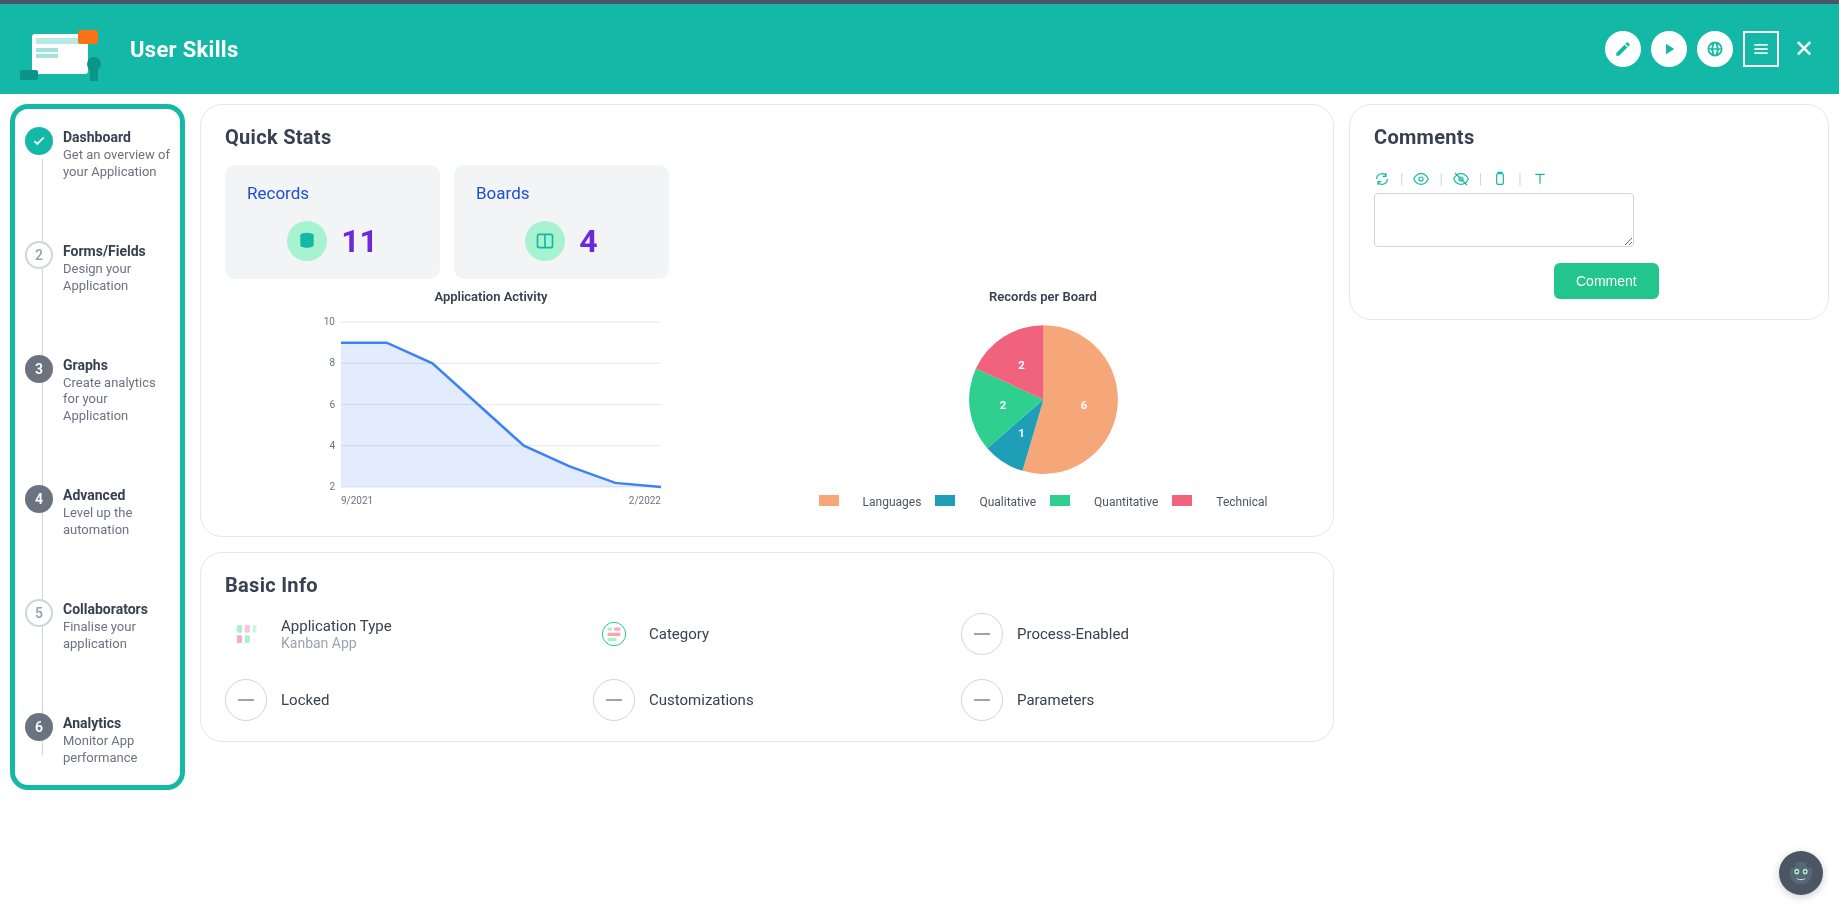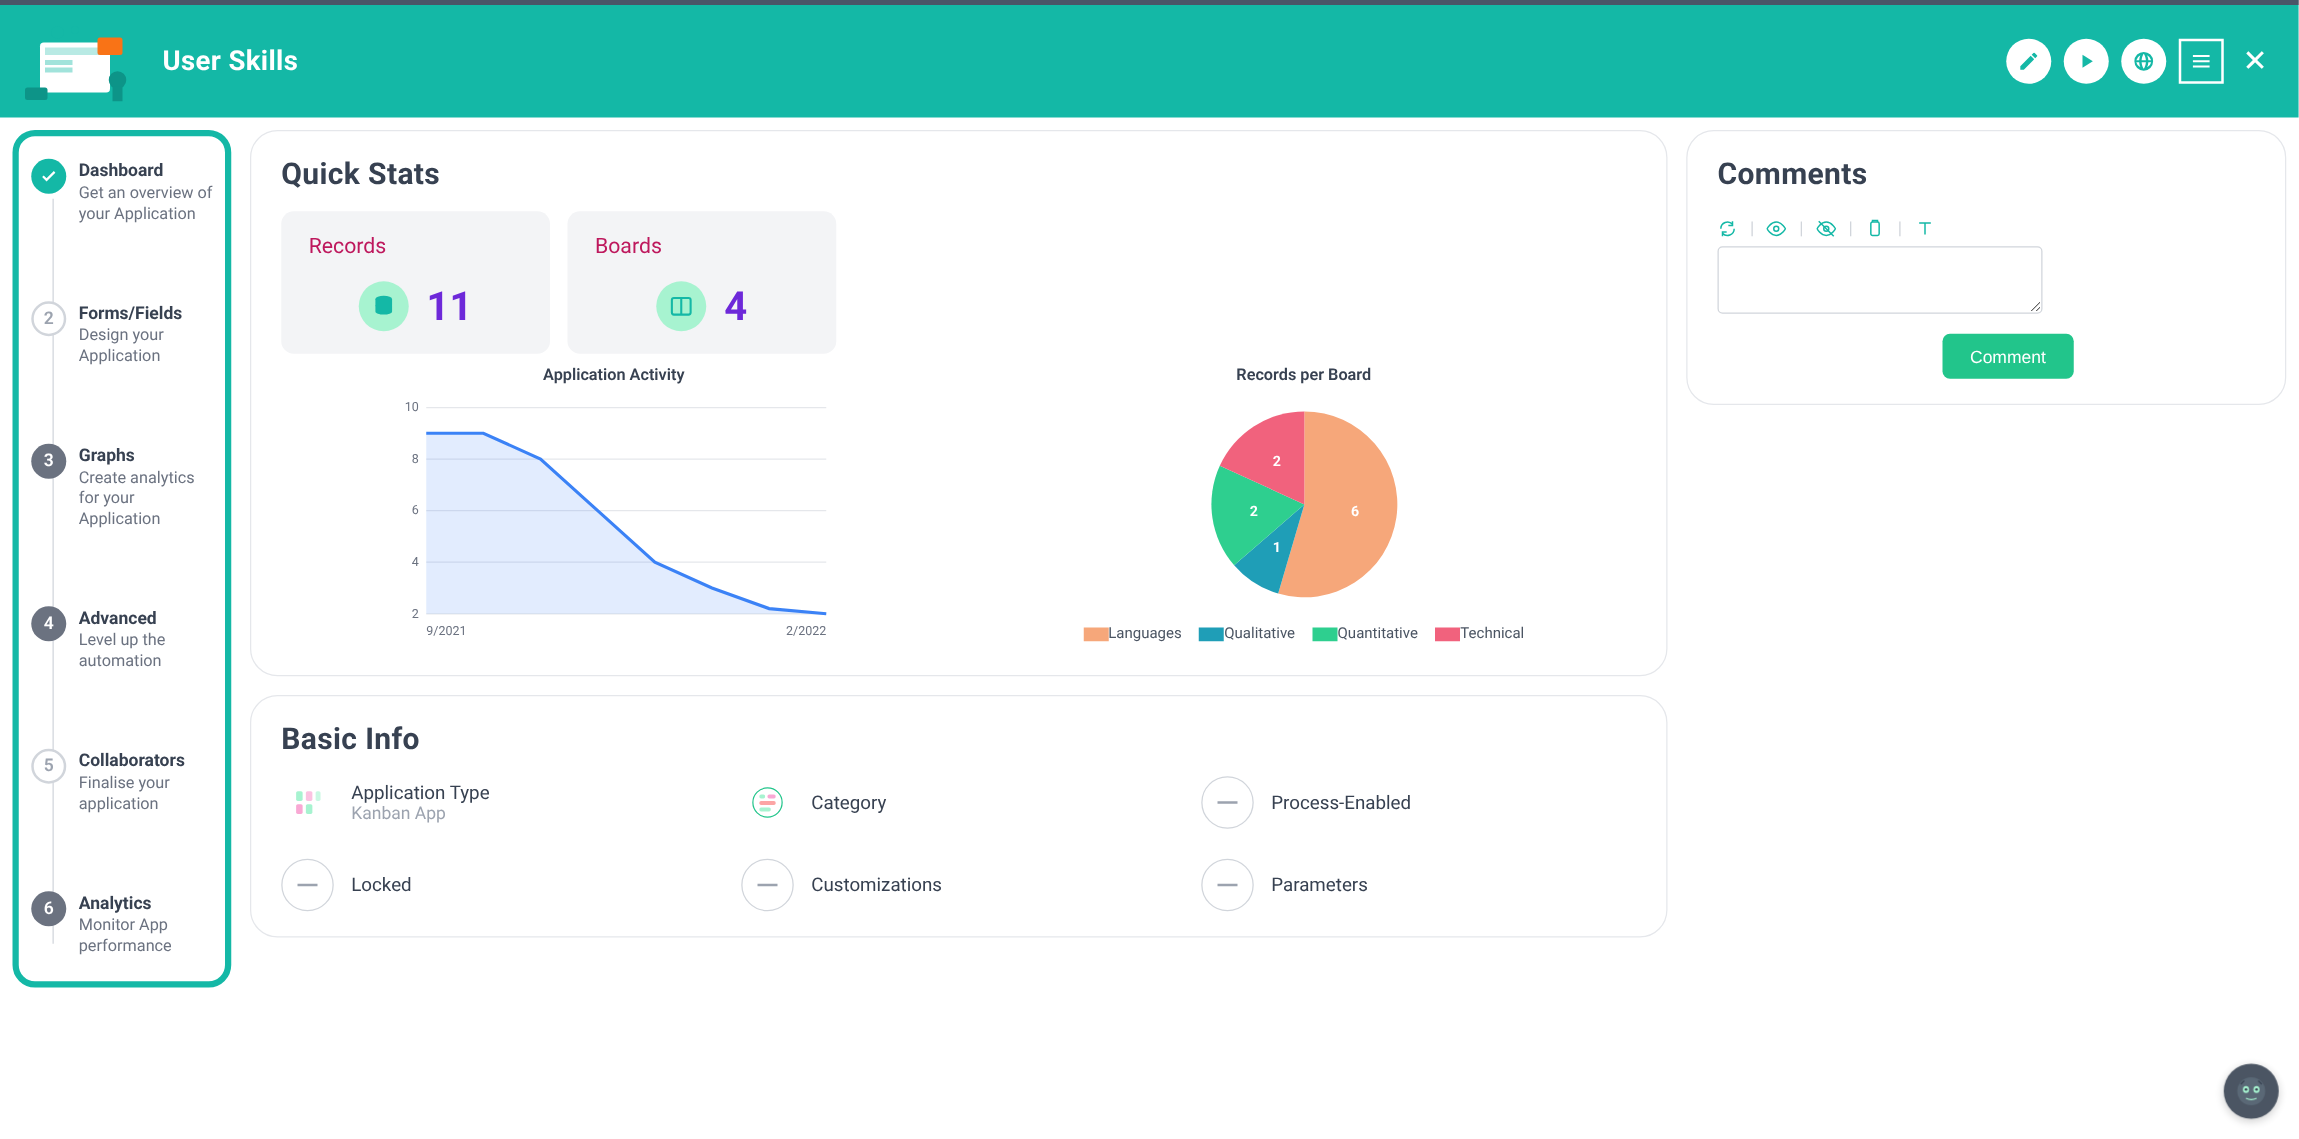--- a/index.html
+++ b/index.html
@@ -131,38 +131,38 @@
   display: flex;
   flex-direction: column;
   gap: 15px;
 }
 .card {
   border: 1px solid #e5e7eb;
   border-radius: 22px;
   padding: 20px 24px;
 }
 .card-title {
-  font-size: 24px;
+  font-size: 20px;
   font-weight: 700;
   color: #374151;
   letter-spacing: 0.3px;
   margin-bottom: 16px;
 }
 .stats-row {
   display: flex;
   gap: 14px;
   margin-bottom: 10px;
 }
 .stat-box {
   background: #f3f4f6;
   border-radius: 10px;
   padding: 18px 22px;
   width: 215px;
 }
-.stat-label { font-size: 17px; color: #be185d; margin-bottom: 18px; }
+.stat-label { font-size: 17px; color: #1d4ed8; margin-bottom: 18px; }
 .stat-value-row { display: flex; align-items: center; gap: 14px; justify-content: center; }
 .stat-icon {
   width: 40px;
   height: 40px;
   border-radius: 50%;
   background: #a7f3d0;
   display: flex;
   align-items: center;
   justify-content: center;
 }
@@ -172,21 +172,21 @@
   display: flex;
   gap: 20px;
   align-items: flex-start;
 }
 .chart-container { flex: 1; }
 .chart-title { text-align: center; font-size: 13px; font-weight: 600; color: #374151; margin-bottom: 8px; }
 .line-chart-svg { width: 100%; height: 200px; }
 .pie-chart-wrap { display: flex; flex-direction: column; align-items: center; }
 .pie-svg { width: 175px; height: 175px; }
 .legend { display: flex; flex-wrap: wrap; justify-content: center; gap: 4px 14px; font-size: 12px; color: #4b5563; margin-top: 8px; }
-.legend-item { display: flex; align-items: flex-end; gap: 0; }
+.legend-item { display: flex; align-items: flex-start; gap: 24px; }
 .legend-swatch { width: 20px; height: 11px; }
 .basic-info-grid {
   display: grid;
   grid-template-columns: repeat(3, 1fr);
   gap: 24px 20px;
 }
 .info-item { display: flex; align-items: center; gap: 14px; }
 .info-icon {
   width: 42px;
   height: 42px;

